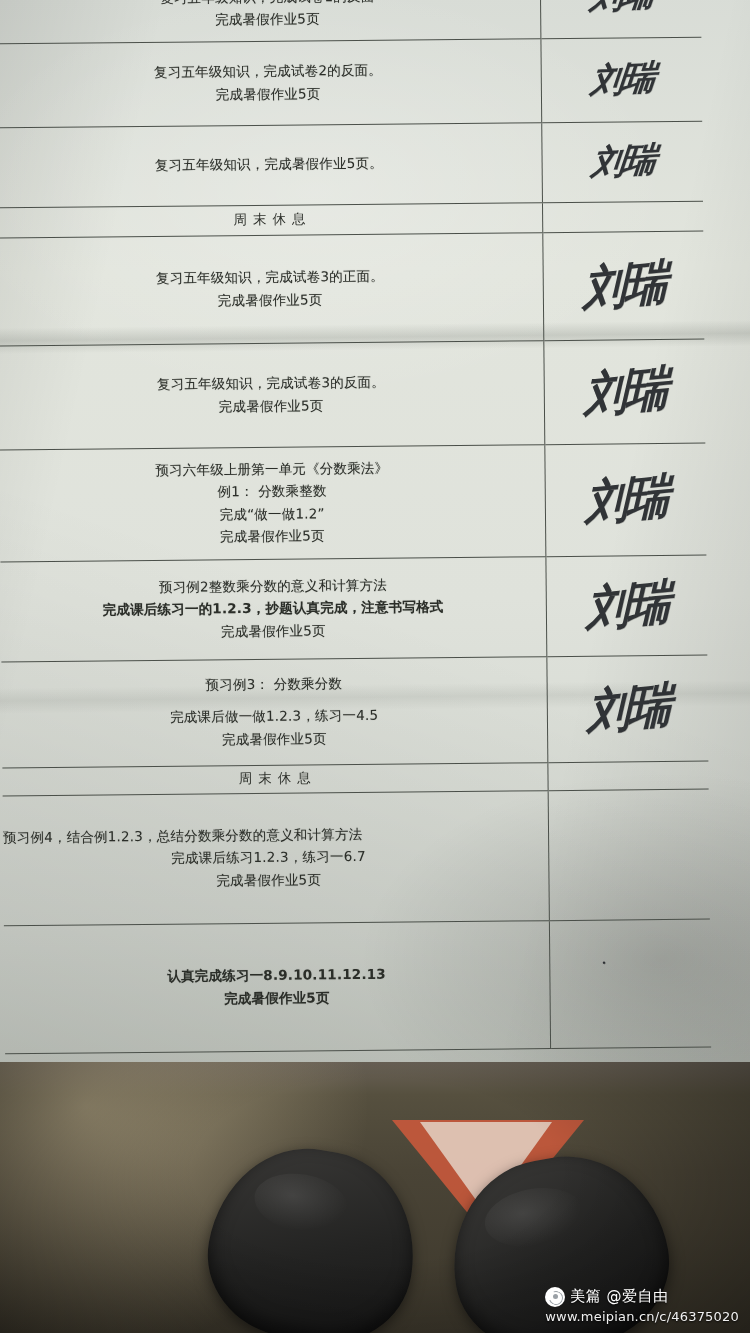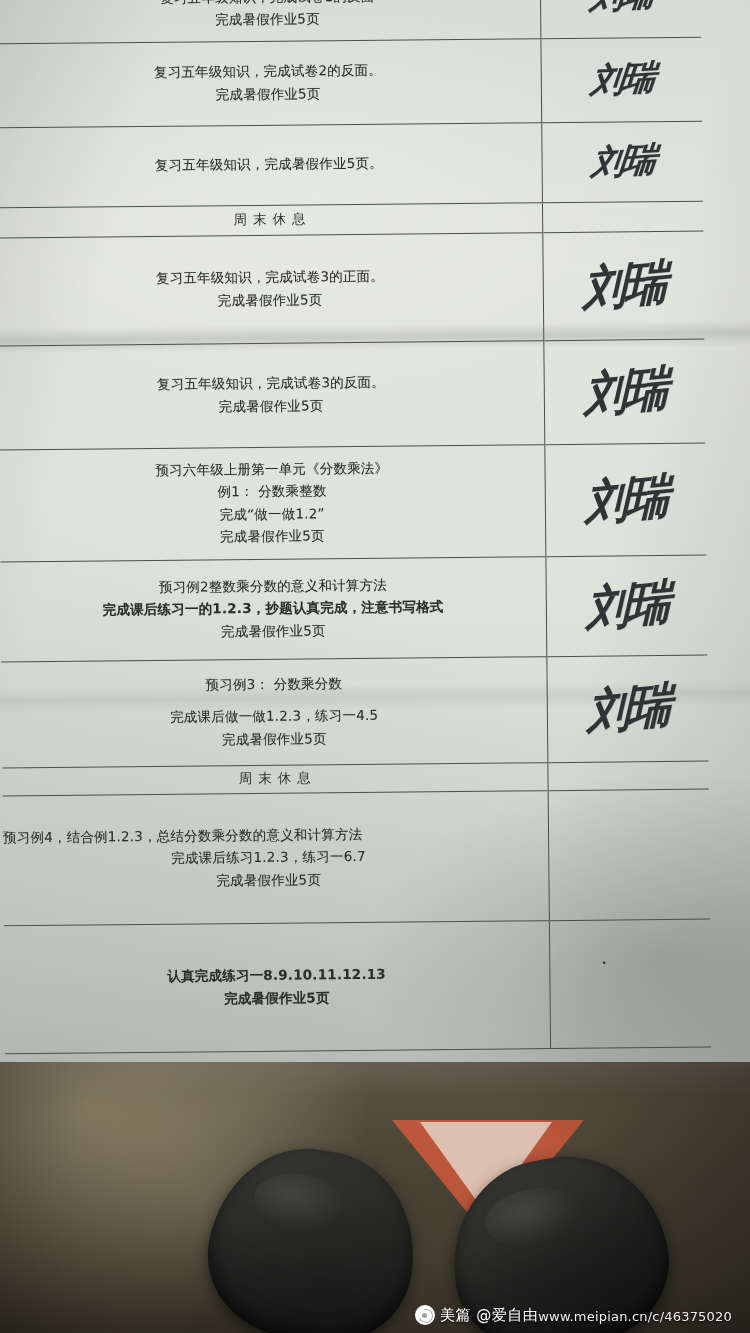--- a/index.html
+++ b/index.html
@@ -189,25 +189,25 @@
   .floor-vignette {
     position: absolute;
     inset: 0;
     background: radial-gradient(ellipse 520px 260px at 50% 40%, rgba(0,0,0,0) 35%, rgba(0,0,0,0.45) 100%);
     pointer-events: none;
   }
 
   
   .brand {
     position: absolute;
-    right: 18px;
+    right: 11px;
     bottom: 8px;
     display: flex;
-    flex-direction: row;
-    align-items: flex-end;
+    flex-direction: column;
+    align-items: flex-start;
     line-height: 1.25;
   }
   .brand-top {
     display: flex;
     align-items: center;
     gap: 5px;
   }
   .brand-logo {
     width: 20px; height: 20px;
     border-radius: 50%;

